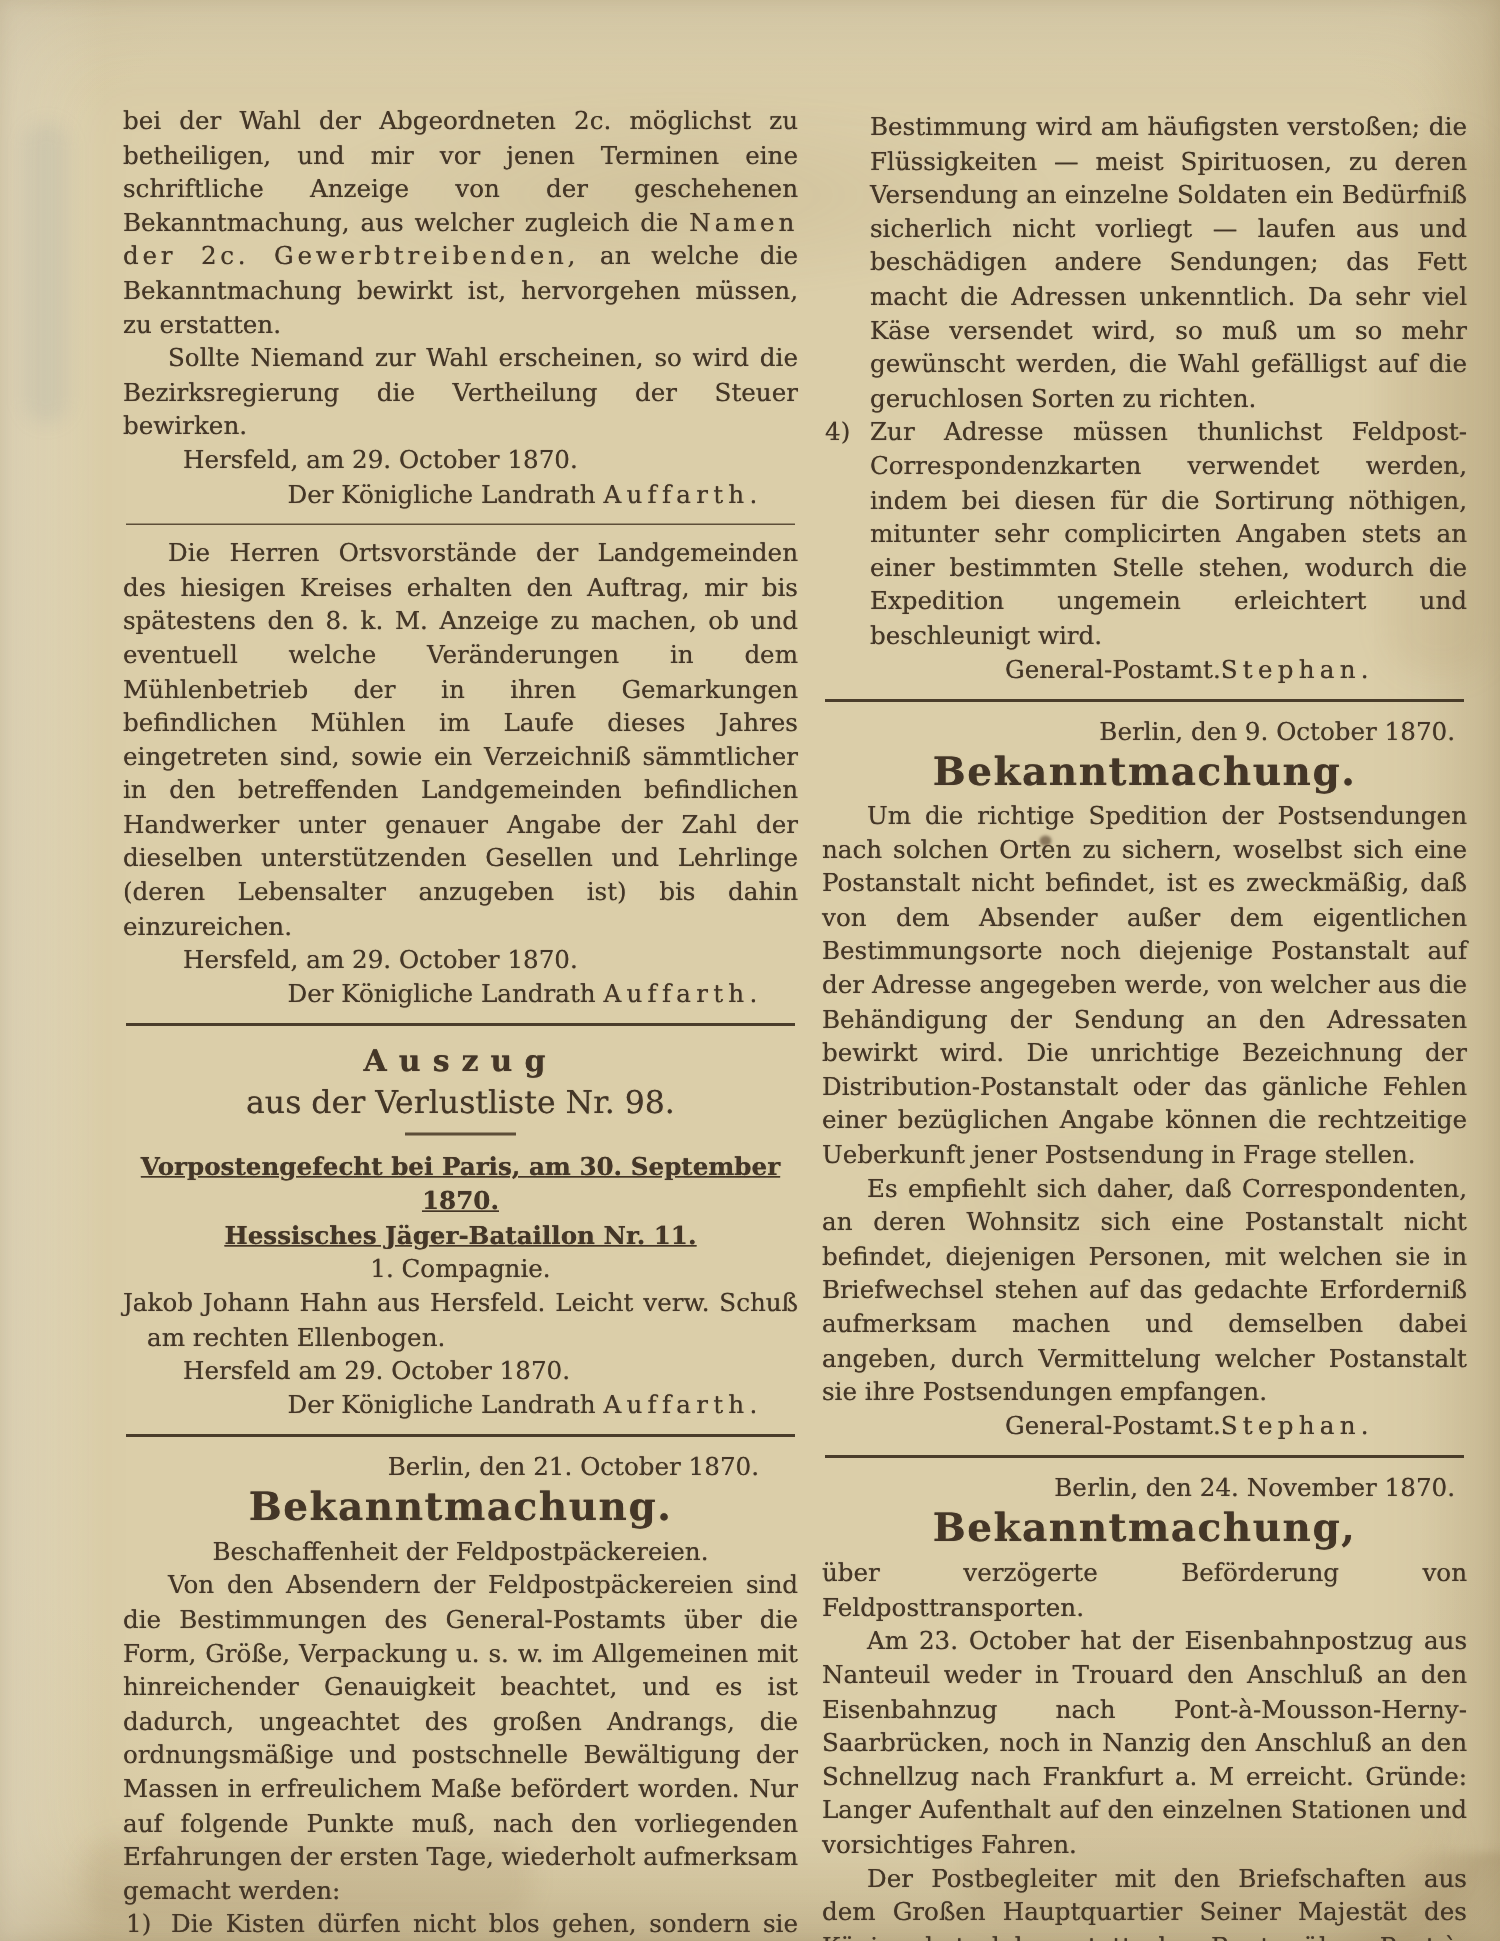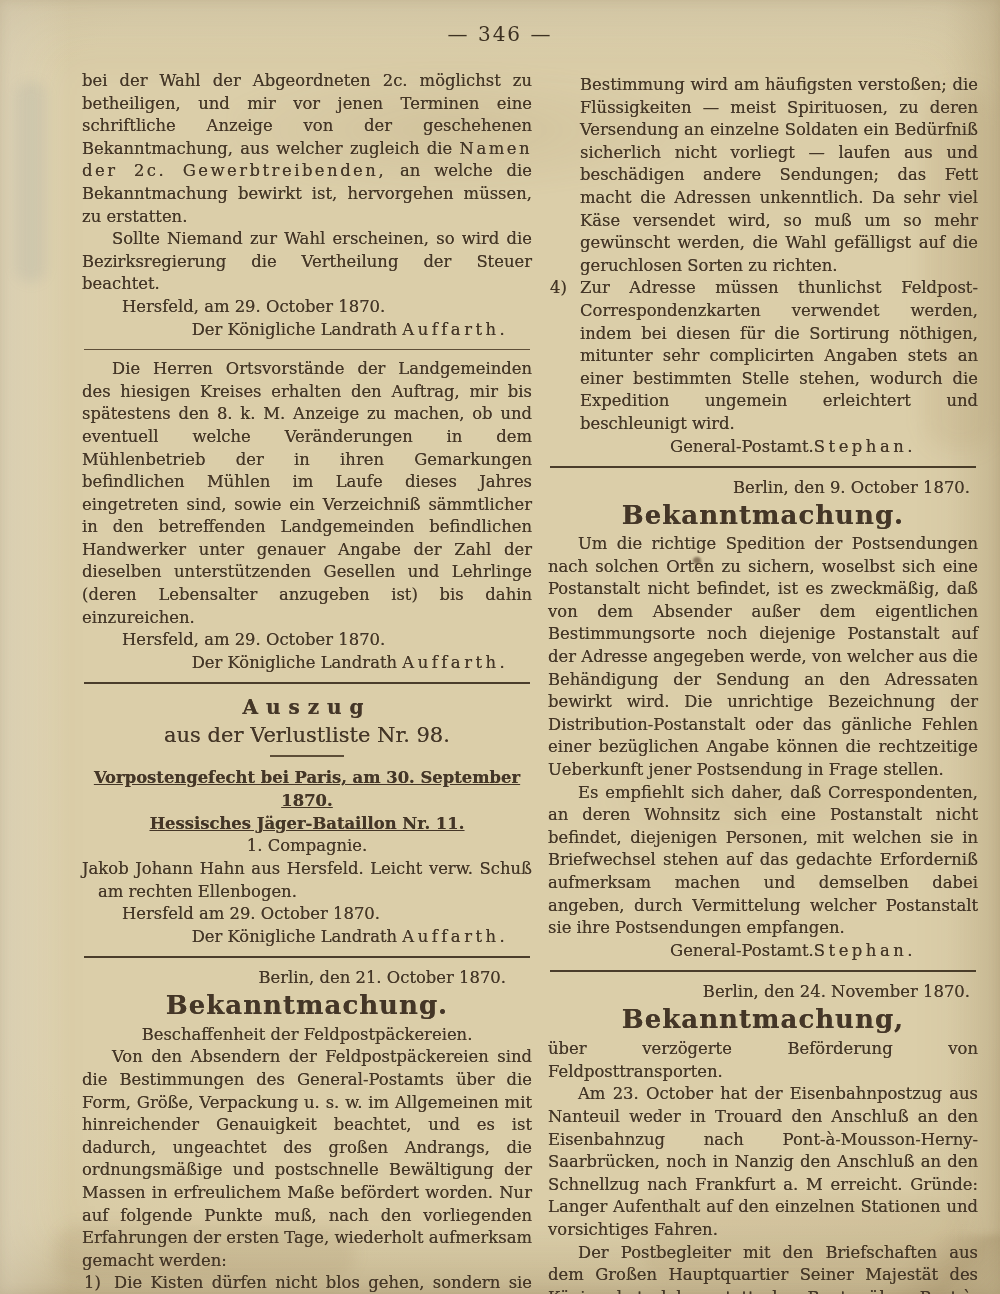--- a/index.html
+++ b/index.html
@@ -84,28 +84,27 @@
 
   <div class="stain st-blue"></div>
   <div class="stain st-topghost"></div>
   <div class="stain st-rightedge"></div>
   <div class="stain st-middleghost"></div>
   <div class="stain st-bottomleft"></div>
   <div class="stain st-bottomright"></div>
   <div class="stain st-creaseBR"></div>
   <div class="stain ink-dot"></div>
 
-  <div class="folio">—  346  —</div>
 
   <div class="cols">
 
     <div class="col left">
 
       <p><span>bei der Wahl der Abgeordneten 2c. möglichst zu betheiligen, und mir vor jenen Terminen eine schriftliche Anzeige von der geschehenen Bekanntmachung, aus welcher zugleich die </span><span class="sperr">Namen der 2c. Gewerbtreibenden,</span><span> an welche die Bekanntmachung bewirkt ist, hervorgehen müssen, zu erstatten.</span></p>
-      <p class="ind">Sollte Niemand zur Wahl erscheinen, so wird die Bezirksregierung die Vertheilung der Steuer beachtet.</p>
+      <p class="ind">Sollte Niemand zur Wahl erscheinen, so wird die Bezirksregierung die Vertheilung der Steuer bewirken.</p>
       <p class="dateline">Hersfeld, am 29. October 1870.</p>
       <p class="sigline">
           <span class="pre">Der Königliche Landrath </span>
           <span class="spname">Auffarth.</span>
         </p>
 
       <hr class="rule">
 
       <p class="ind">Die Herren Ortsvorstände der Landgemeinden des hiesigen Kreises erhalten den Auftrag, mir bis spätestens den 8. k. M. Anzeige zu machen, ob und eventuell welche Veränderungen in dem Mühlenbetrieb der in ihren Gemarkungen befindlichen Mühlen im Laufe dieses Jahres eingetreten sind, sowie ein Verzeichniß sämmtlicher in den betreffenden Landgemeinden befindlichen Handwerker unter genauer Angabe der Zahl der dieselben unterstützenden Gesellen und Lehrlinge (deren Lebensalter anzugeben ist) bis dahin einzureichen.</p>
       <p class="dateline">Hersfeld, am 29. October 1870.</p>

